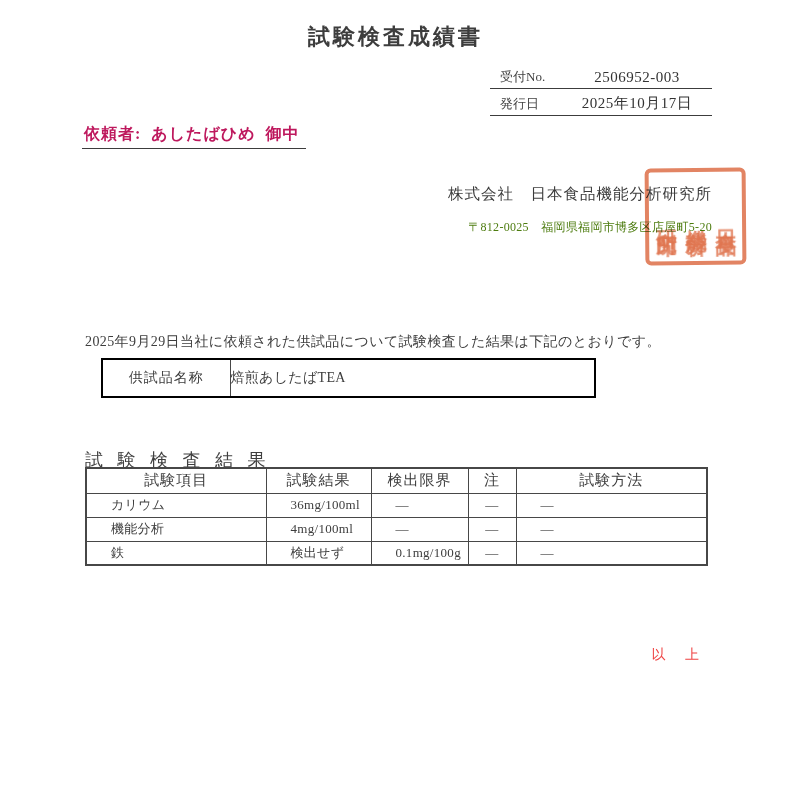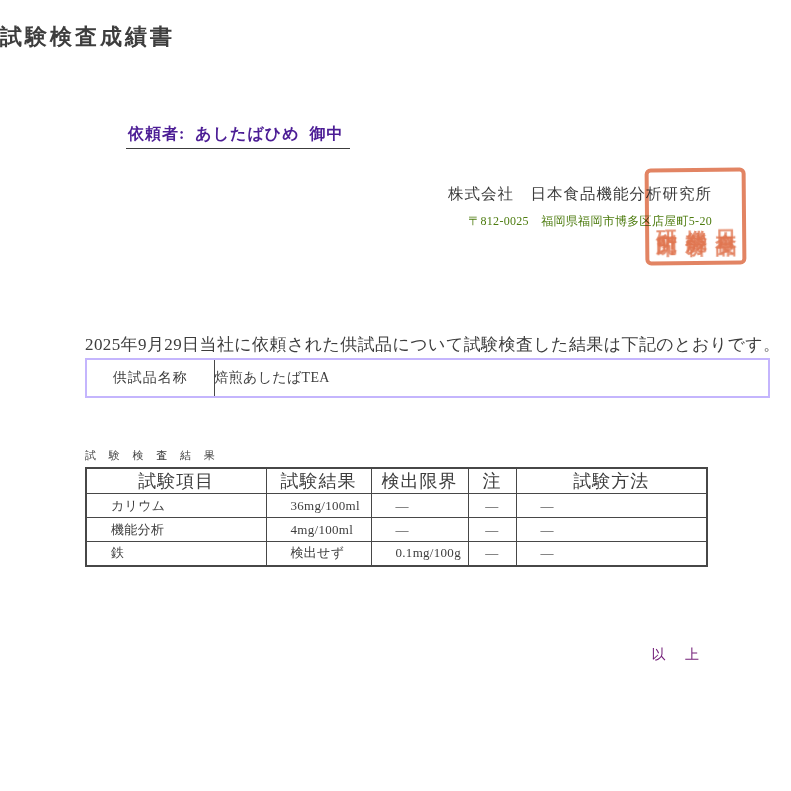--- a/index.html
+++ b/index.html
@@ -14,21 +14,21 @@
     width: 791px;
     height: 791px;
     background: #ffffff;
     overflow: hidden;
   }
 
   
   .doc-title {
     position: absolute;
     top: 22px; left: 0; right: 0;
-    text-align: left;
+    text-align: center;
     font-size: 22px;
     font-weight: bold;
     letter-spacing: 3px;
     color: #3d3d3d;
   }
 
   
   .meta-block {
     position: absolute;
     top: 62px; left: 490px;
@@ -57,37 +57,36 @@
 
   
   .client-line {
     position: absolute;
     top: 124px; left: 82px;
     font-size: 16px;
     font-weight: 600;
     letter-spacing: 1px;
     border-bottom: 1.5px solid #3c3c3c;
     padding: 0 6px 3px 2px;
-    color: #4c1d95;
-    margin-left: 44px;
+    color: #be185d;
   }
   .client-line .gap { display: inline-block; width: 10px; }
 
   
   .lab-block {
     position: absolute;
     top: 184px;
     right: 79px;
     text-align: right;
     color: #444444;
   }
   .lab-company {
     font-size: 15.5px;
     letter-spacing: 1px;
-    margin-bottom: 7px;
+    margin-bottom: 13px;
     color: #3c3c3c;
   }
   .lab-address, .lab-telfax {
     font-size: 12px;
     letter-spacing: 0.3px;
     line-height: 18px;
     color: #4d7c0f;
   }
 
   
@@ -114,63 +113,63 @@
     line-height: 1;
     letter-spacing: 2px;
     color: rgba(224, 118, 80, 0.8);
     filter: blur(0.3px);
   }
 
   
   .statement {
     position: absolute;
     top: 333px; left: 85px;
-    font-size: 17px;
+    font-size: 14px;
     letter-spacing: 0.4px;
     color: #3d3d3d;
   }
 
   
   table {
     border-collapse: collapse;
     table-layout: fixed;
     color: #3d3d3d;
   }
   .sample-table {
     position: absolute;
-    top: 358px; left: 85px;
-    width: 685px;
-    border: 2px solid #c4b5fd;
+    top: 358px; left: 101px;
+    width: 495px;
+    border: 2px solid #000000;
   }
   .sample-table td {
     border: 1.5px solid #474747;
     height: 38px;
     font-size: 14px;
     vertical-align: middle;
   }
   .sample-table td.s-label { text-align: center; letter-spacing: 1px; }
   .sample-table td.s-value { letter-spacing: 0.3px; }
 
   .results-title {
     position: absolute;
     top: 448px; left: 85px;
-    font-size: 11px;
+    font-size: 18px;
     letter-spacing: 5px;
     color: #3f3f3f;
   }
   .results-table {
     position: absolute;
     top: 467px; left: 85px;
     width: 623px;
     border: 2px solid #474747;
   }
   .results-table th {
     border: 1.5px solid #474747;
     height: 25px;
-    font-size: 18px;
+    font-size: 15px;
     font-weight: normal;
     text-align: center;
     letter-spacing: 1px;
     vertical-align: middle;
   }
   .results-table td {
     border: 1.5px solid #474747;
     height: 24px;
     font-size: 13px;
     vertical-align: middle;
@@ -178,30 +177,40 @@
     letter-spacing: 0.3px;
   }
   .results-table td.c-note { text-align: center; padding-left: 0; }
 
   
   .closing {
     position: absolute;
     top: 646px; right: 84px;
     font-size: 14px;
     letter-spacing: 8px;
-    color: #701a75;
+    color: #ef4444;
   }
 </style>
 </head>
 <body>
 
 <div class="page">
 
   <div class="doc-title">試験検査成績書</div>
 
+  <div class="meta-block">
+    <div class="meta-row">
+      <span class="meta-label">受付No.</span>
+      <span class="meta-value">2506952-003</span>
+    </div>
+    <div class="meta-row">
+      <span class="meta-label">発行日</span>
+      <span class="meta-value">2025年10月17日</span>
+    </div>
+  </div>
 
   <div class="client-line">
     <span>依頼者:</span><span class="gap"></span><span>あしたばひめ</span><span class="gap"></span><span>御中</span>
   </div>
 
   <div class="lab-block">
     <div class="lab-company">株式会社　日本食品機能分析研究所</div>
     <div class="lab-address">〒812-0025　福岡県福岡市博多区店屋町5-20</div>
   </div>
 

